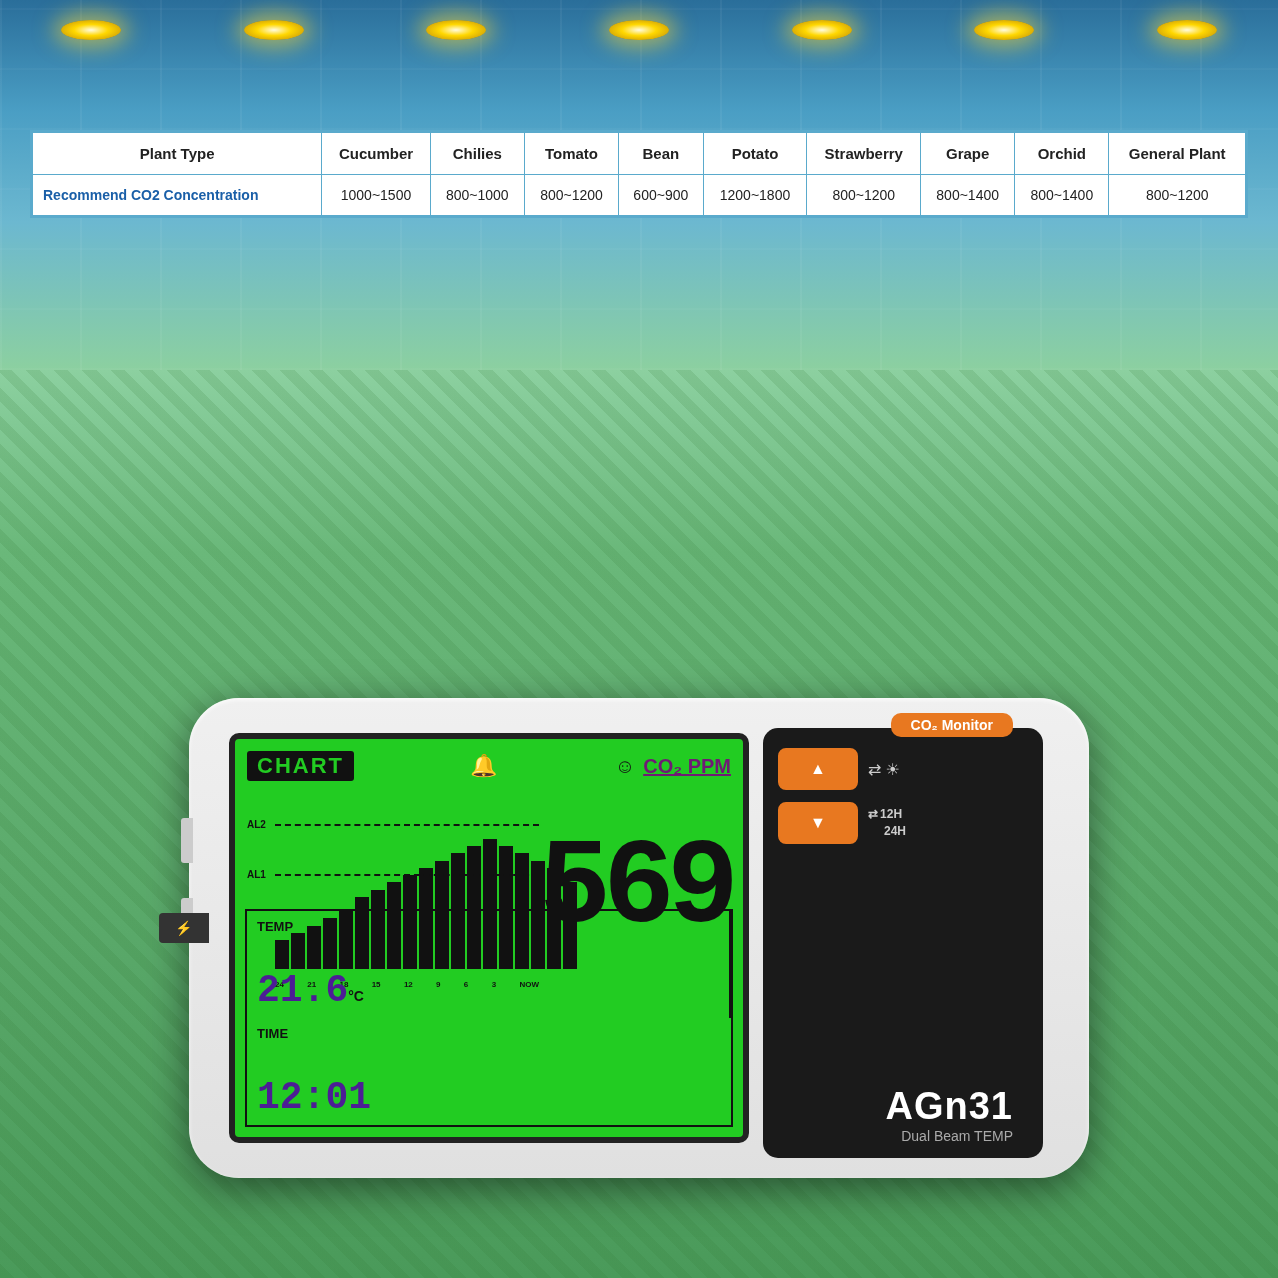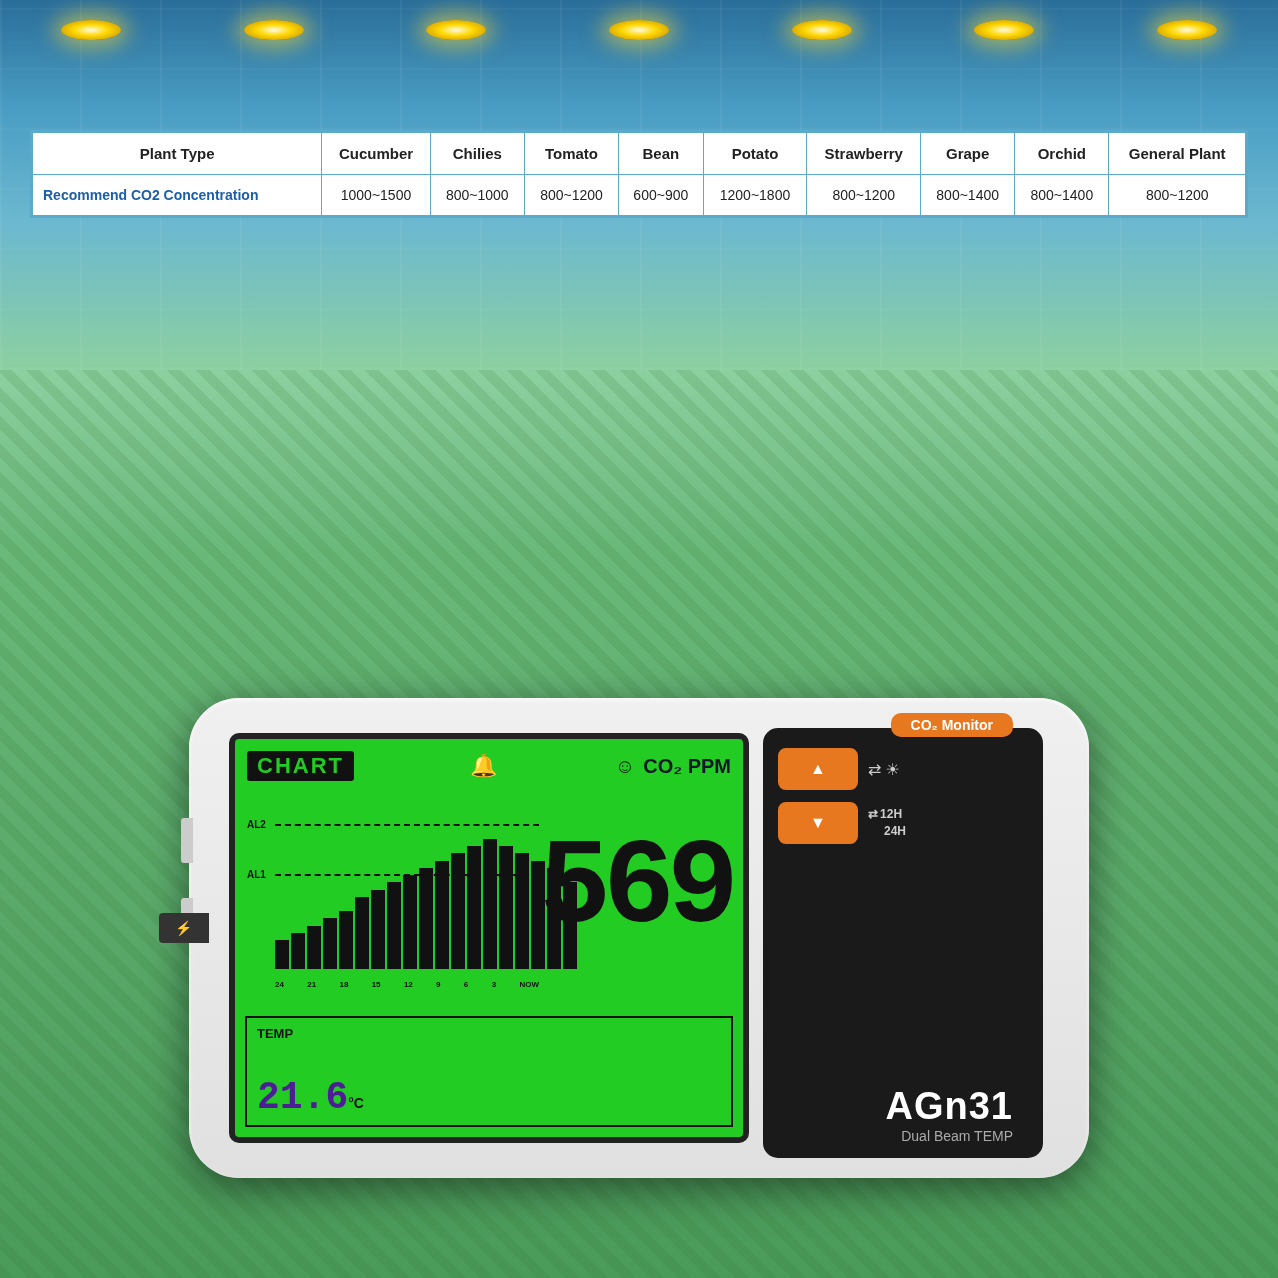--- a/index.html
+++ b/index.html
@@ -174,21 +174,22 @@
       align-items: center;
       gap: 8px;
     }
     .smiley {
       font-size: 20px;
       color: #111;
     }
     .co2-text {
       font-size: 20px;
       font-weight: bold;
-      color: #0f172a;
+      color: #701a75;
+      text-decoration: underline;
     }
 
     
     .lcd-bottom {
       position: absolute;
       bottom: 10px;
       left: 10px;
       right: 10px;
       border: 2px solid #111;
       display: flex;
@@ -607,20 +608,26 @@
       </div>
 
       <div class="lcd-bottom">
         <div class="metric-section">
           <div class="metric-label">TEMP</div>
           <div style="display:flex; align-items:baseline;">
             <span class="metric-value">21.6</span>
             <span class="metric-unit">°C</span>
           </div>
         </div>
+        <div class="metric-section" style="border-right:none;">
+          <div class="metric-label">TIME</div>
+          <div style="display:flex; align-items:baseline;">
+            <span class="metric-value">12:01</span>
+          </div>
+        </div>
       </div>
     </div>
 
     <div class="control-panel">
       <div class="co2-monitor-badge">CO₂ Monitor</div>
 
       <div class="btn-row">
         <button class="ctrl-btn ctrl-btn-orange">▲</button>
         <div class="btn-icon">
           <div style="display:flex; align-items:center; gap:4px; color:#ccc; font-size:16px;">

